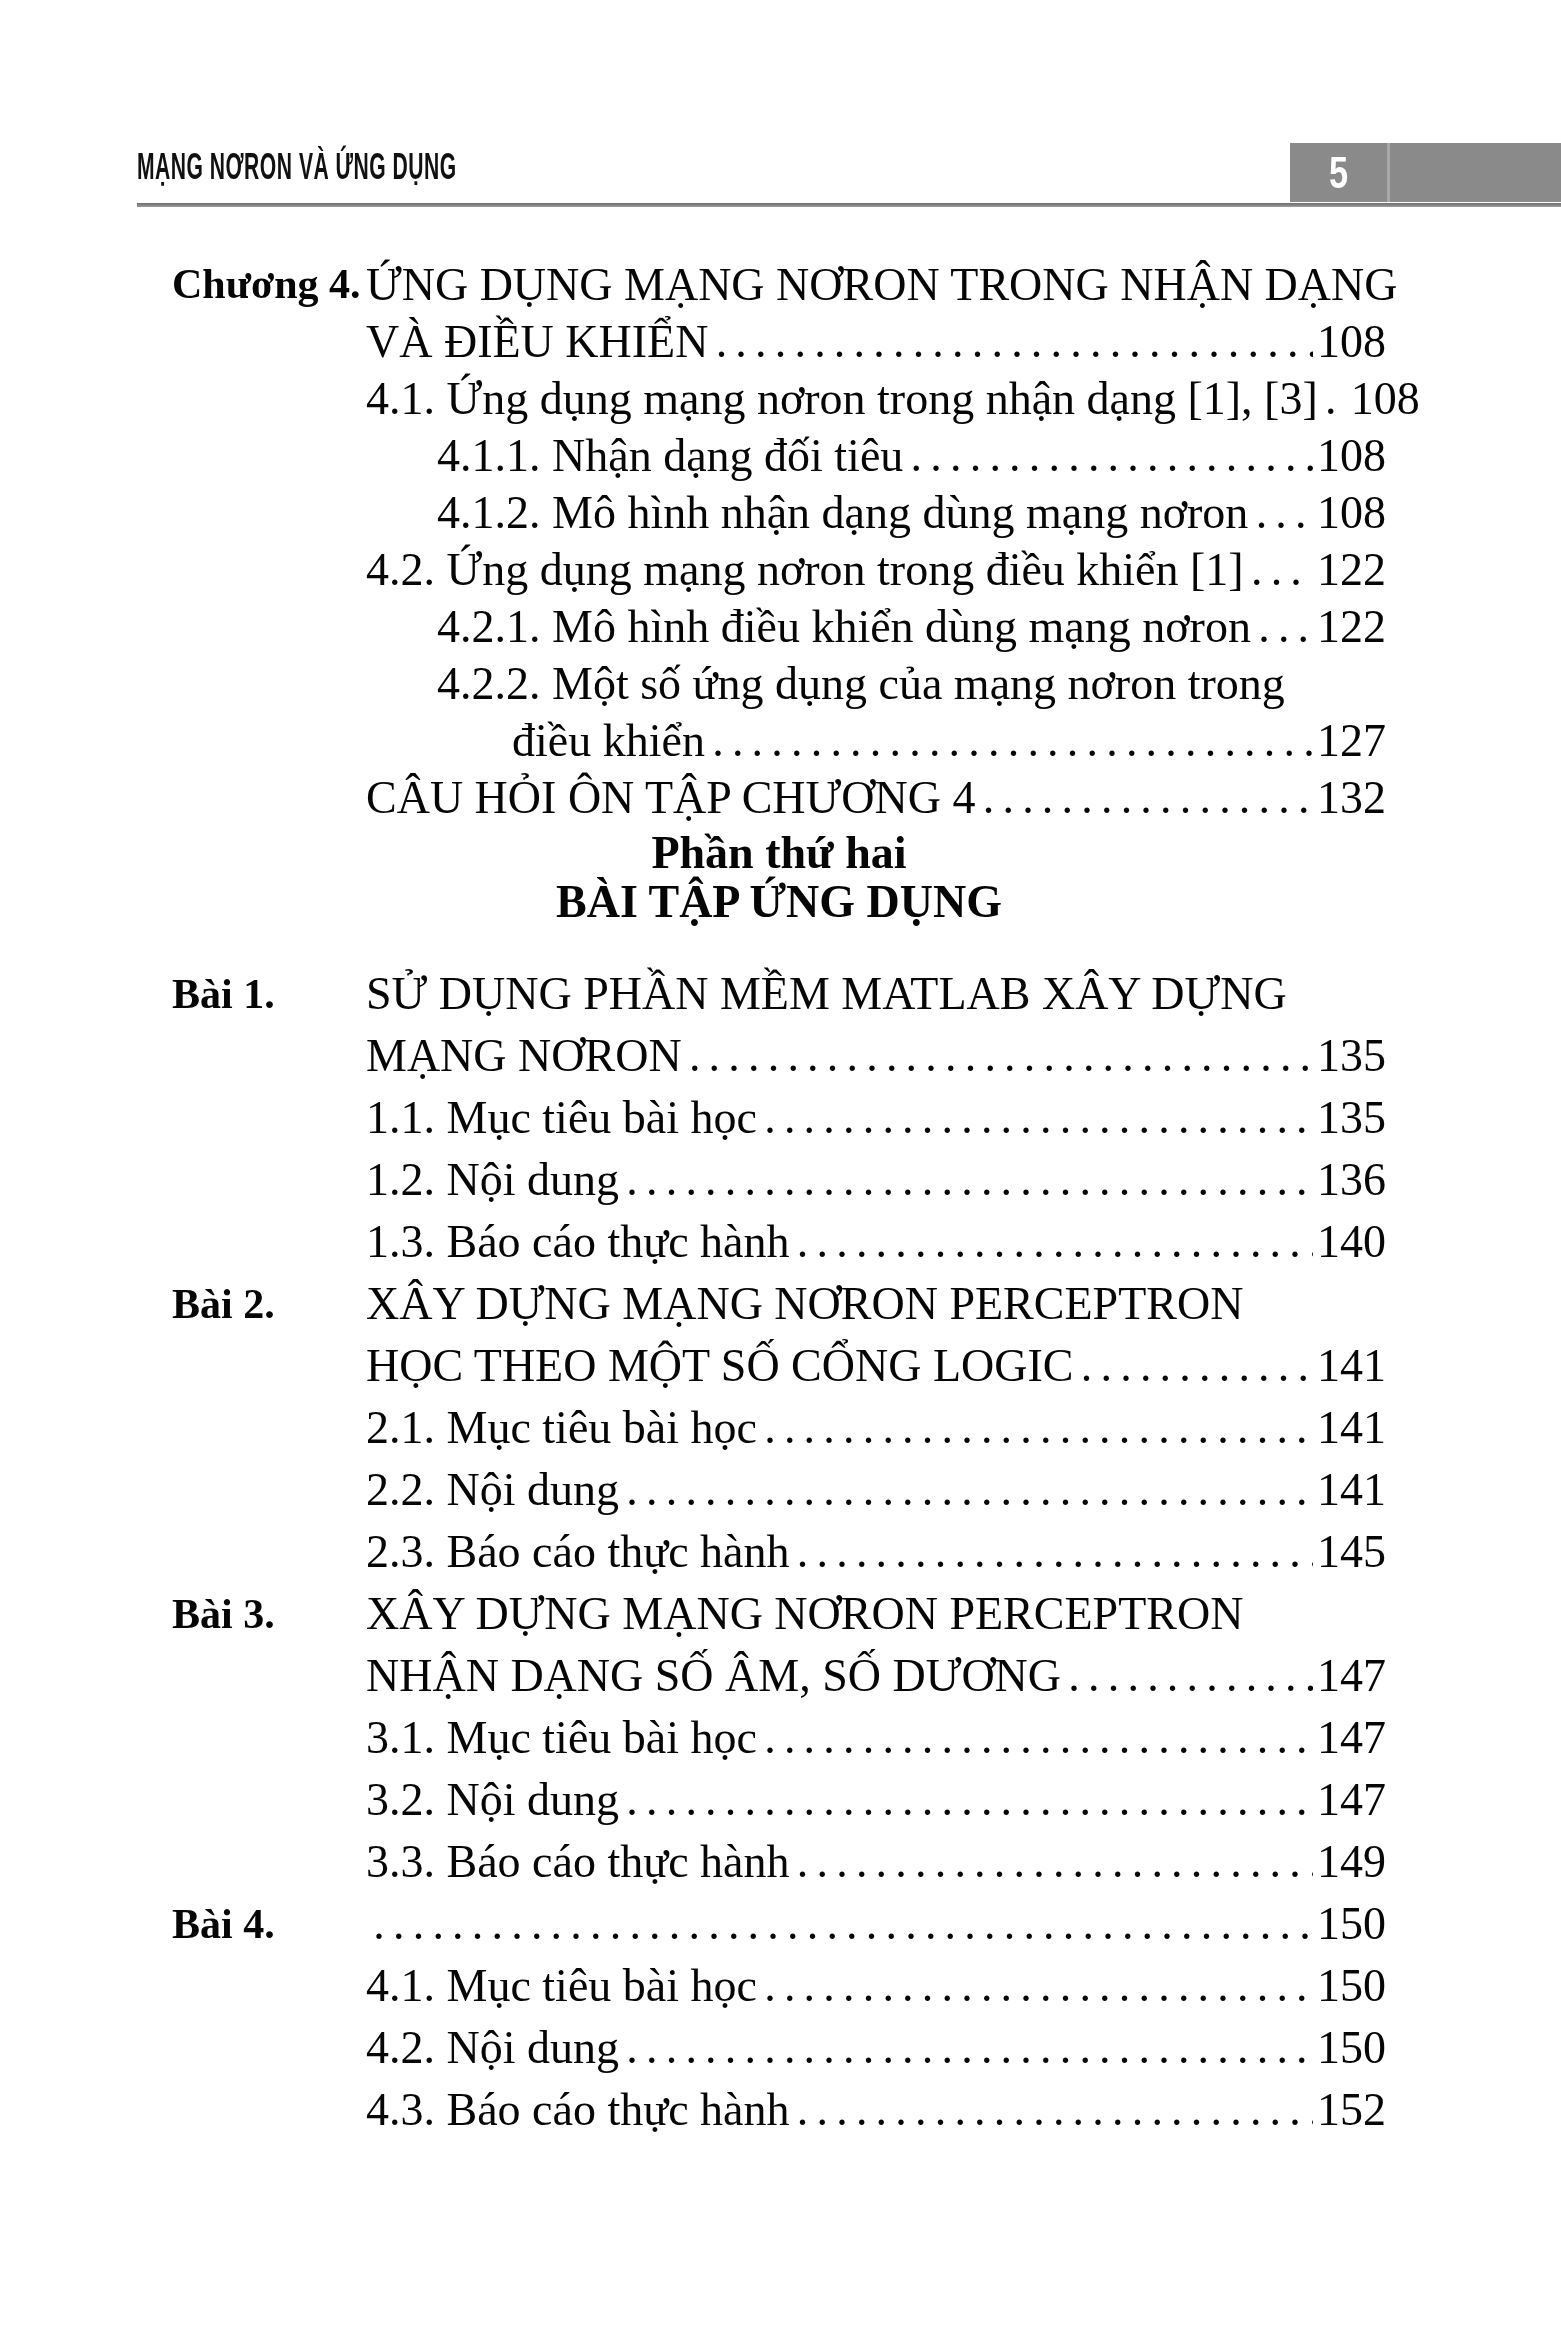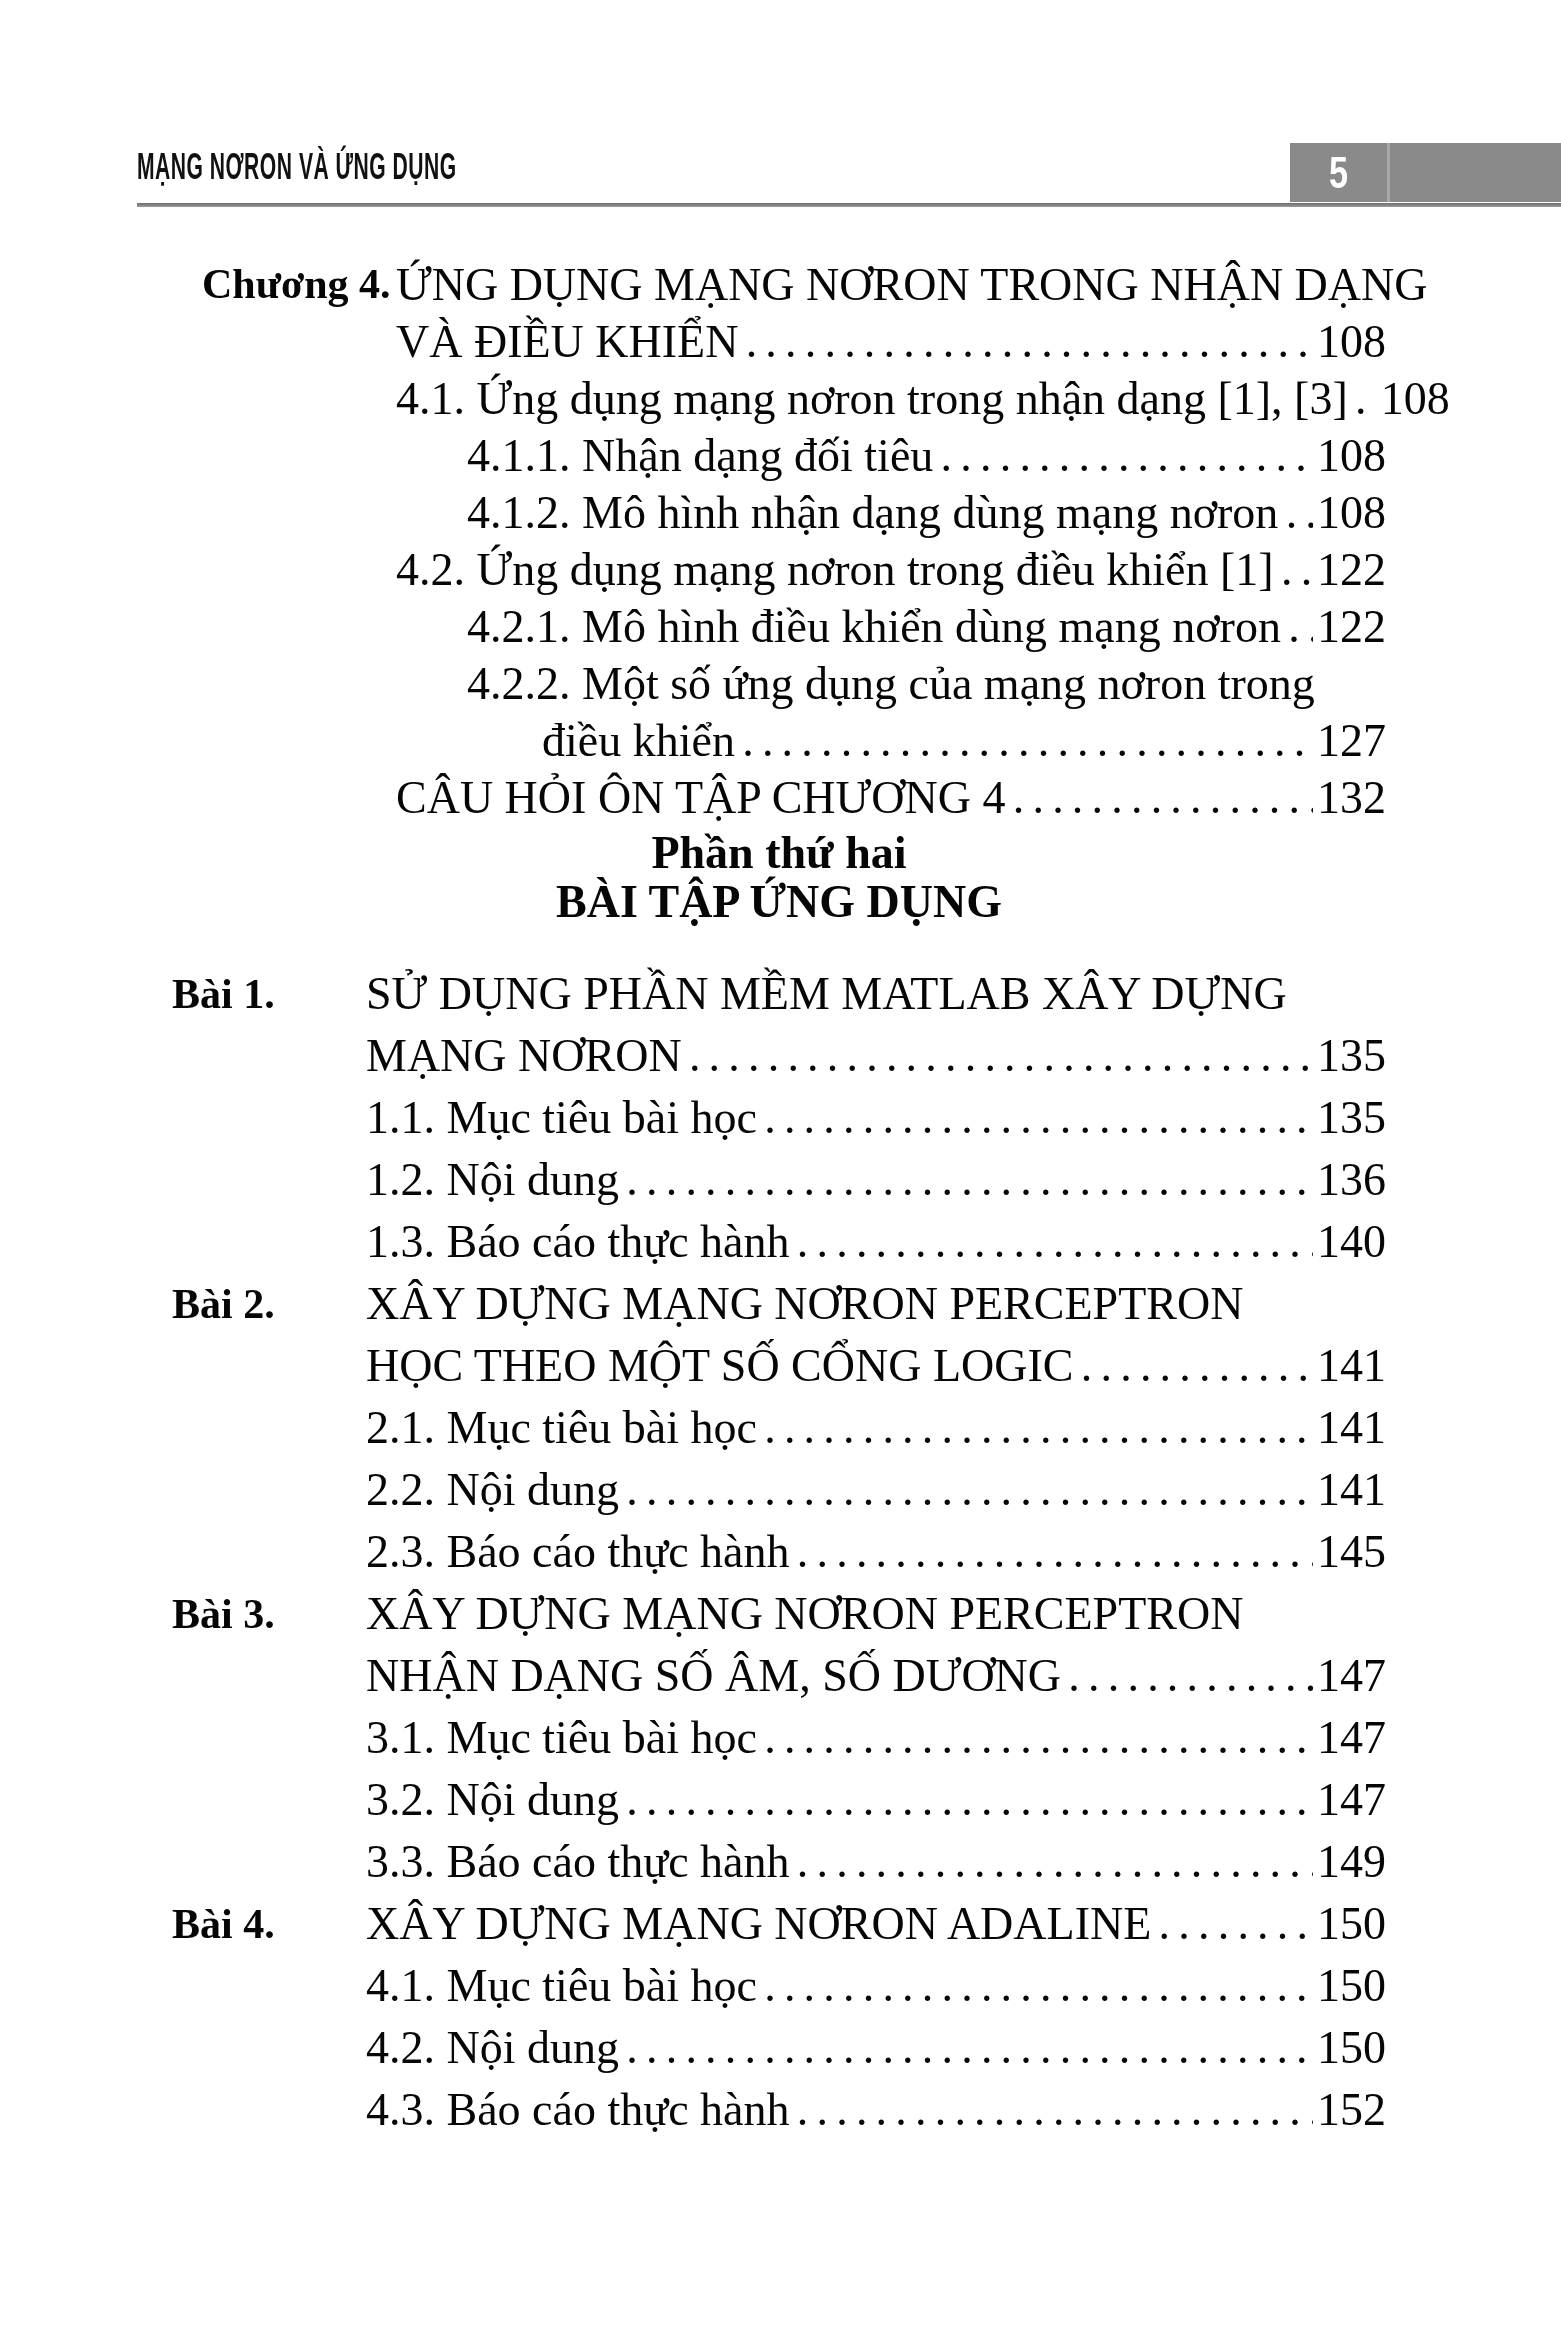--- a/index.html
+++ b/index.html
@@ -26,21 +26,21 @@
     font-family:"Liberation Sans",sans-serif;font-weight:700;
     font-size:44px;color:#fff;line-height:59px;
     transform:scaleX(.78);transform-origin:center;
   }
   .badge-divider{width:2.7px;height:100%;background:#a9a9a9;}
 
   
   #toc{position:absolute;left:172px;top:256px;width:1214px;}
   #toc .row{font-size:46px;height:62px;line-height:62px;white-space:nowrap;}
   #toc .row.entry{position:relative;display:flex;align-items:baseline;}
-  #toc .row:nth-child(-n+10){height:57px;line-height:57px;margin-left:30px;}
+  #toc .row:nth-child(-n+10){height:57px;line-height:57px;}
   #toc .row.heading{display:block;text-align:center;font-weight:700;height:49px;line-height:49px;}
   #toc .row.heading:nth-child(11){margin-top:2px;}
   #toc .row.heading:nth-child(12){margin-bottom:37px;}
 
   .entry .label{position:absolute;left:0;font-weight:700;font-size:42px;}
   .indent-title{padding-left:194px;}
   .indent-l1{padding-left:194px;}
   .indent-l2{padding-left:265px;}
   .indent-l3{padding-left:340px;justify-content:space-between;}
 
@@ -179,21 +179,20 @@
       <span class="leader"></span>
       <span class="page">147</span>
     </div>
     <div class="row entry indent-l1">
       <span class="text">3.3. Báo cáo thực hành</span>
       <span class="leader"></span>
       <span class="page">149</span>
     </div>
     <div class="row entry indent-title">
       <span class="label">Bài 4.</span>
-      <span class="text">XÂY DỰNG MẠNG NƠRON ADALINE</span>
       <span class="leader"></span>
       <span class="page">150</span>
     </div>
     <div class="row entry indent-l1">
       <span class="text">4.1. Mục tiêu bài học</span>
       <span class="leader"></span>
       <span class="page">150</span>
     </div>
     <div class="row entry indent-l1">
       <span class="text">4.2. Nội dung</span>

